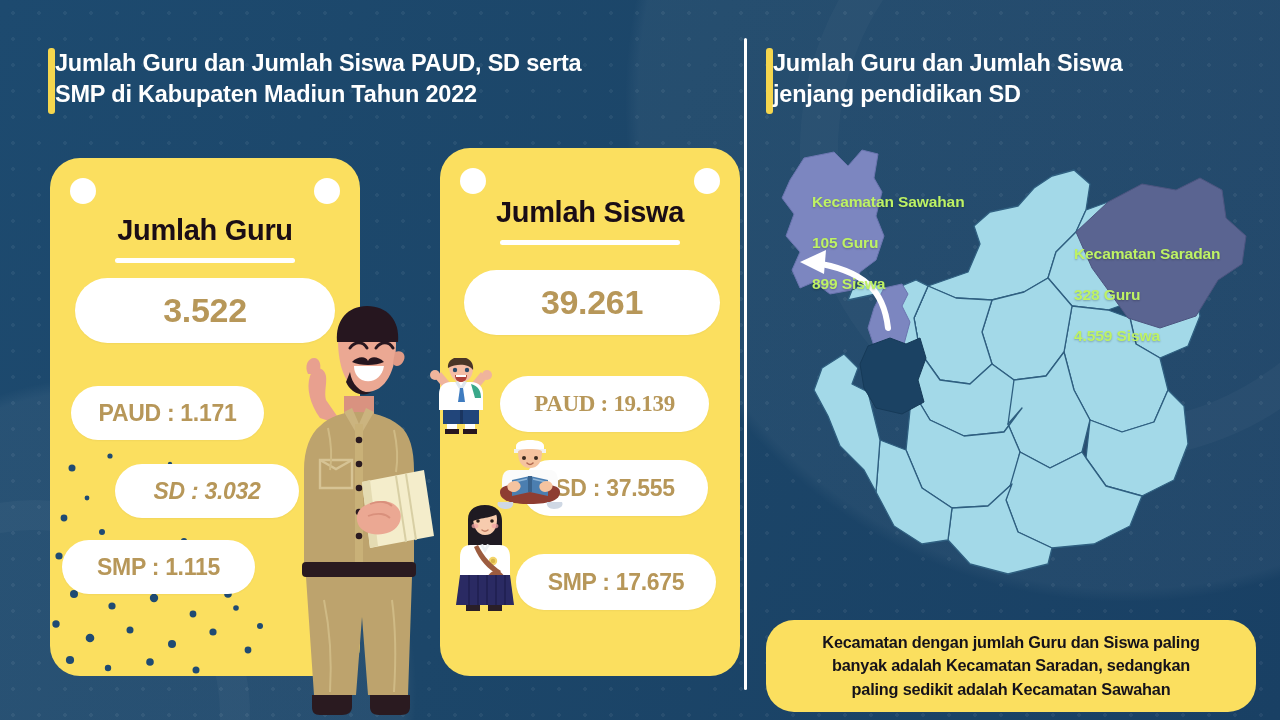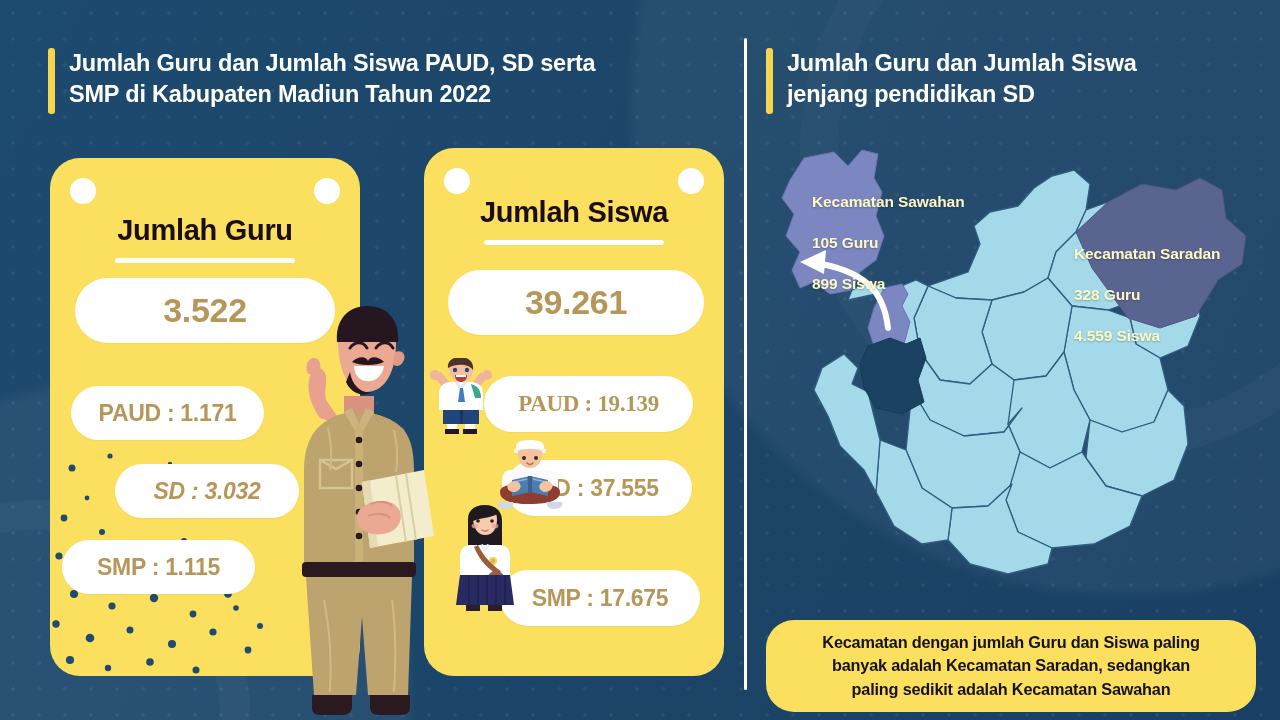--- a/index.html
+++ b/index.html
@@ -27,21 +27,21 @@
     border:38px solid rgba(255,255,255,0.028);
   }
   .bg-arc2{
     position:absolute; left:-180px; bottom:-210px;
     width:430px; height:430px; border-radius:50%;
     border:30px solid rgba(255,255,255,0.03);
   }
 
   
   .title{
-    position:absolute; display:flex; gap:14px; align-items:flex-start;
+    position:absolute; display:flex; align-items:flex-start;
   }
   .title .bar{ width:7px; border-radius:3px; background:#f5d64e; flex:none; }
   .title h1{
     color:#ffffff; font-size:23.5px; font-weight:bold; line-height:1.33;
     letter-spacing:-0.2px; white-space:pre-line;
   }
   #title-left{ left:48px; top:48px; }
   #title-left .bar{ height:66px; }
   #title-right{ left:766px; top:48px; }
   #title-right .bar{ height:66px; }
@@ -49,21 +49,21 @@
   .divider{
     position:absolute; left:744px; top:38px; width:3px; height:652px;
     background:#ffffff; border-radius:2px;
   }
 
   
   .card{
     position:absolute; background:#fbdf5f; border-radius:30px; overflow:hidden;
   }
   #card-guru{ left:50px; top:158px; width:310px; height:518px; }
-  #card-siswa{ left:424px; top:148px; width:300px; height:528px; }
+  #card-siswa{ left:440px; top:148px; width:300px; height:528px; }
   .card .hole{
     position:absolute; width:26px; height:26px; border-radius:50%; background:#fff;
   }
   .card .hole.l{ left:20px; top:20px; }
   .card .hole.r{ right:20px; top:20px; }
   .card-dots{
     position:absolute; left:0; bottom:0; width:100%; height:230px; pointer-events:none;
   }
   .card h2{
     position:absolute; width:100%; text-align:center; color:#1a0d16;
@@ -88,34 +88,34 @@
   .pill.small{ font-size:23px; }
 
   #g-total{ left:25px; top:120px; width:260px; height:65px; }
   #g-paud{ left:21px; top:228px; width:193px; height:54px; }
   #g-sd  { left:65px; top:306px; width:184px; height:54px;font-style:italic; }
   #g-smp { left:12px; top:382px; width:193px; height:54px; }
 
   #s-total{ left:24px; top:122px; width:256px; height:65px; }
   #s-paud{ left:60px; top:228px; width:209px; height:56px;font-family:Liberation Serif, serif; }
   #s-sd  { left:82px; top:312px; width:186px; height:56px; }
-  #s-smp { left:76px; top:406px; width:200px; height:56px;margin-top:16px; }
+  #s-smp { left:76px; top:406px; width:200px; height:56px; }
 
   
   .illus{ position:absolute; }
   #teacher{ left:258px; top:300px; width:200px; height:420px; }
   #kid-paud{ left:427px; top:358px; width:68px; height:76px; }
   #kid-sd{ left:492px; top:440px; width:76px; height:76px; }
   #kid-smp{ left:452px; top:505px; width:66px; height:110px; }
 
   
   #map{ position:absolute; left:756px; top:140px; width:510px; height:440px; }
 
   .map-label{
-    position:absolute; color:#fef9c3; font-weight:bold; line-height:1.32;
+    position:absolute; color:#bef264; font-weight:bold; line-height:1.32;
     font-size:15.5px; letter-spacing:-0.1px; white-space:pre-line;
     text-shadow:0 1px 2px rgba(0,0,0,0.25);
   }
   #label-sawahan{ left:812px; top:172px; }
   #label-saradan{ left:1074px; top:224px; }
 
   
   #note{
     position:absolute; left:766px; top:588px; width:490px; height:92px;
     background:#fbdf5f; border-radius:28px;

